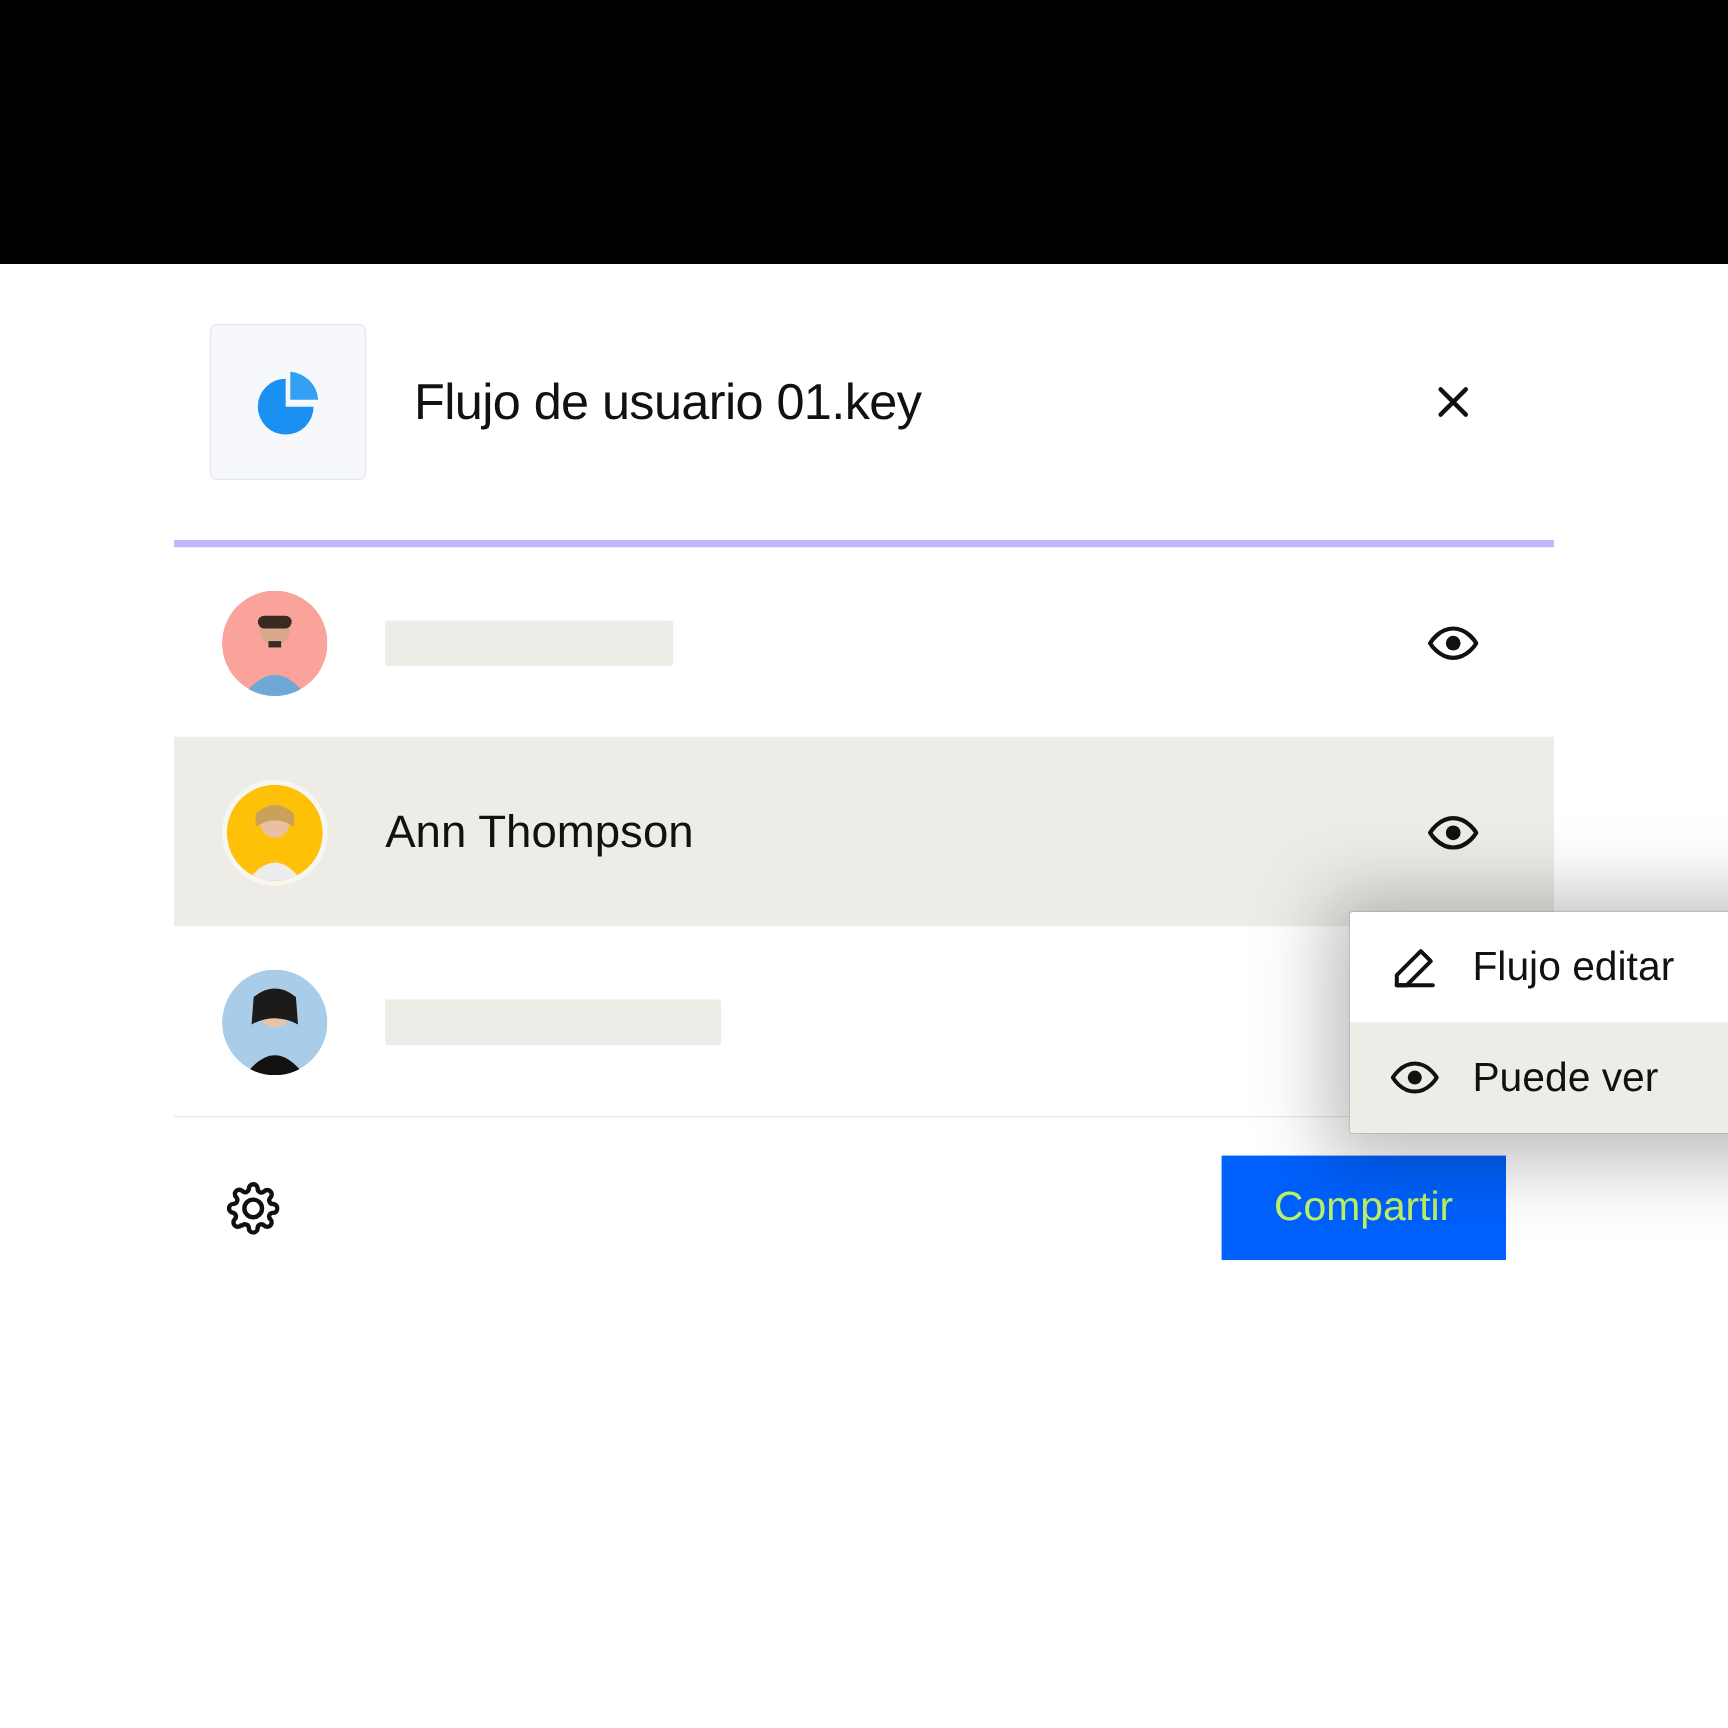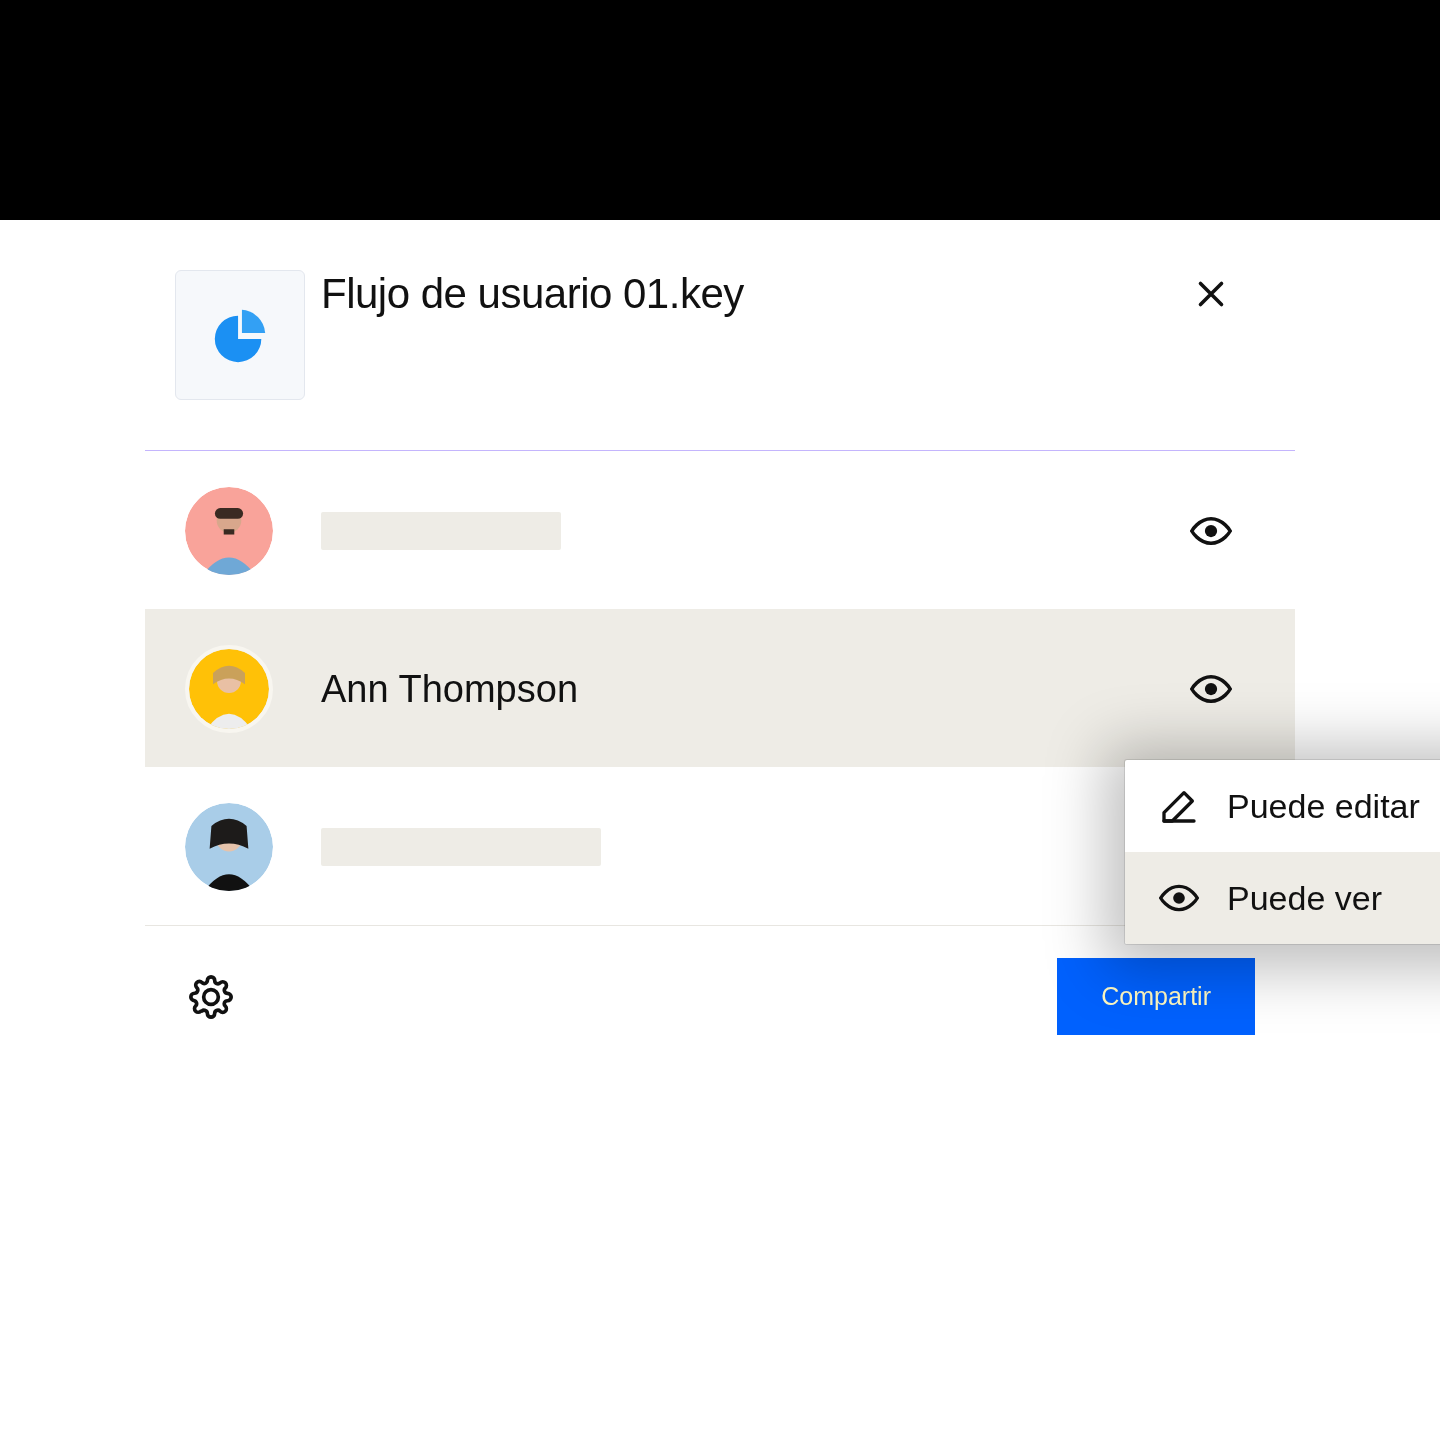--- a/index.html
+++ b/index.html
@@ -16,23 +16,24 @@
   }
   .dialog {
     position: relative;
     width: 1150px;
     margin: 0 auto;
     background: #fff;
   }
   
   .dialog-header {
     display: flex;
-    gap: 16px;
+    align-items: center;
+    gap: 40px;
     padding: 50px 60px 50px 30px;
-    border-bottom: 1px solid #c4b5fd;
+    border-bottom: 6px solid #c4b5fd;
   }
   .file-icon-wrap {
     width: 130px;
     height: 130px;
     background: #f6f8fb;
     border: 1px solid #e3e7ee;
     border-radius: 6px;
     display: flex;
     align-items: center;
     justify-content: center;
@@ -99,23 +100,23 @@
     border-top: 1px solid #e8e6e1;
   }
   .gear-btn {
     width: 52px; height: 52px;
     background: none; border: none; cursor: pointer;
     display:flex; align-items:center; justify-content:center;
   }
   .gear-btn svg { width: 44px; height: 44px; }
   .share-btn {
     background: #0061fe;
-    color: #fef9c3;
+    color: #bef264;
     border: none;
-    font-size: 25px;
+    font-size: 34px;
     font-weight: 500;
     padding: 24px 44px;
     cursor: pointer;
   }
 
   
   .popover {
     position: absolute;
     top: 540px;
     left: 980px;
@@ -224,21 +225,21 @@
     </button>
     <button class="share-btn">Compartir</button>
   </div>
 
   <div class="popover">
     <div class="popover-item">
       <svg viewBox="0 0 24 24">
         <path d="M3 21h5L20 9l-5-5L3 16v5z" fill="none" stroke="#111" stroke-width="2" stroke-linejoin="round"></path>
         <path d="M3 21h18" stroke="#111" stroke-width="2" stroke-linecap="round"></path>
       </svg>
-      <span>Puede editar</span>
+      <span>Flujo editar</span>
     </div>
     <div class="popover-item active">
       <svg viewBox="0 0 24 24">
         <path d="M1 12s4-7 11-7 11 7 11 7-4 7-11 7S1 12 1 12z" fill="none" stroke="#111" stroke-width="2"></path>
         <circle cx="12" cy="12" r="3.5" fill="#111"></circle>
       </svg>
       <span>Puede ver</span>
     </div>
   </div>
 

